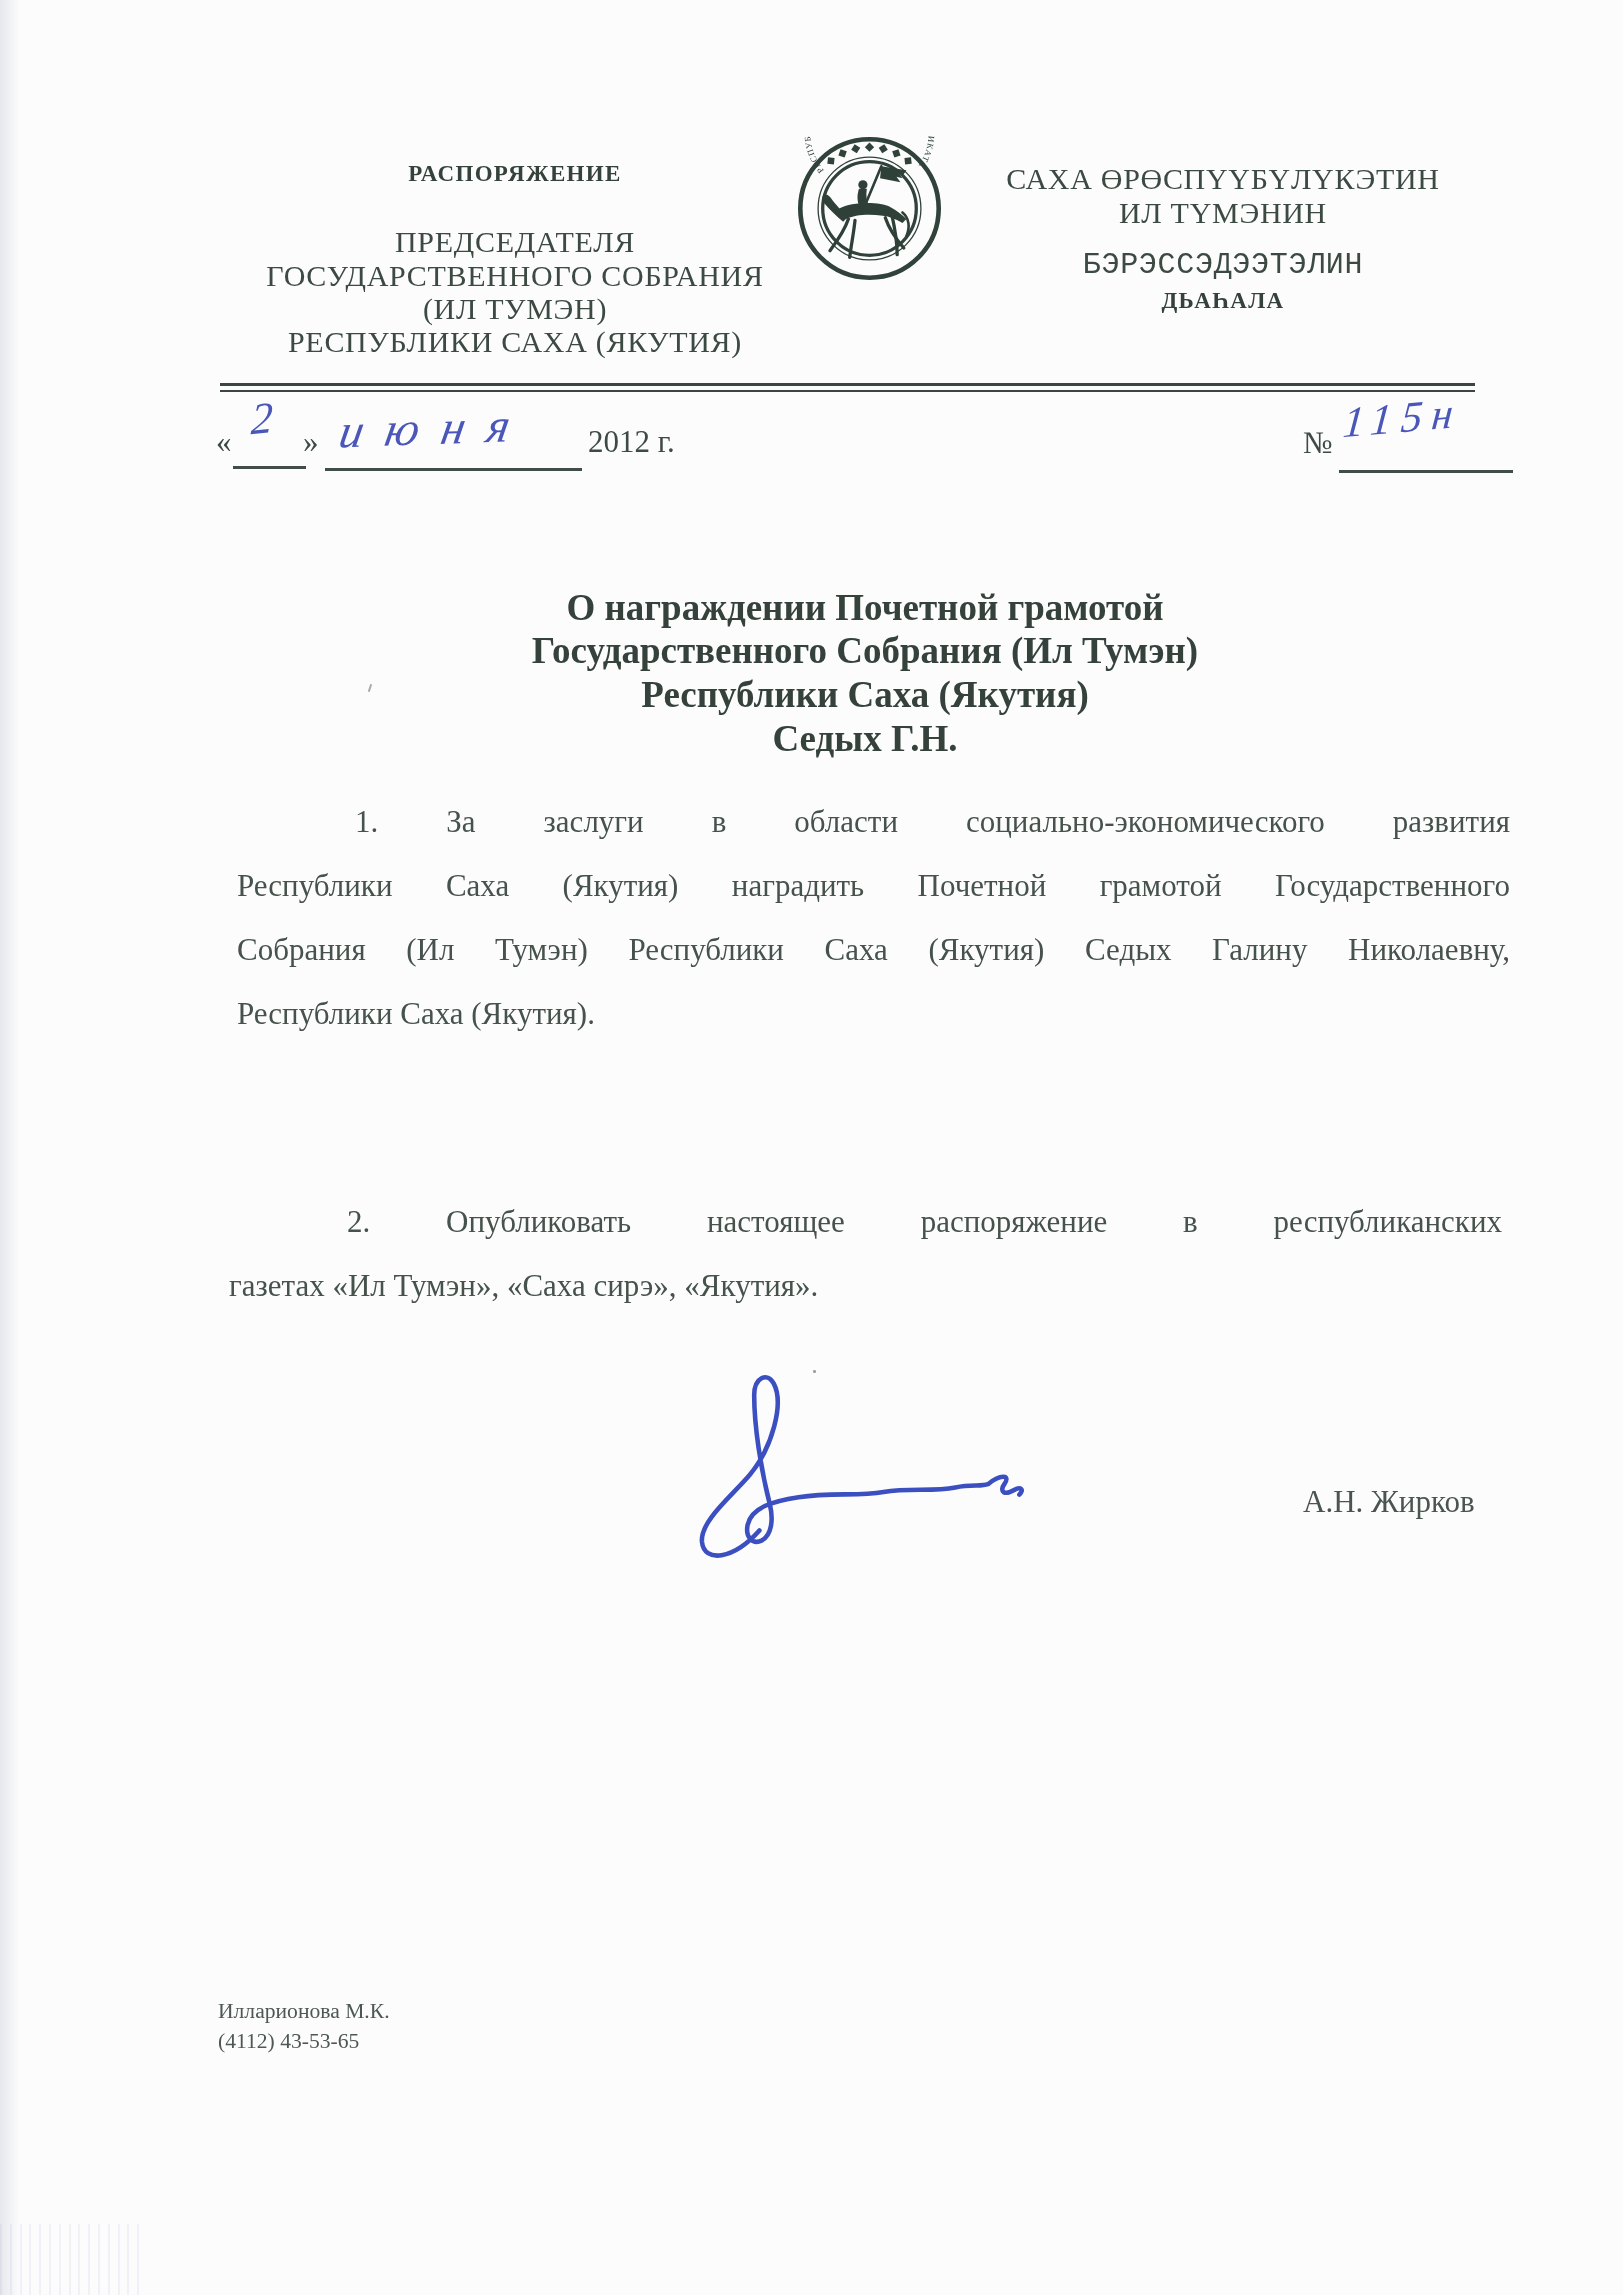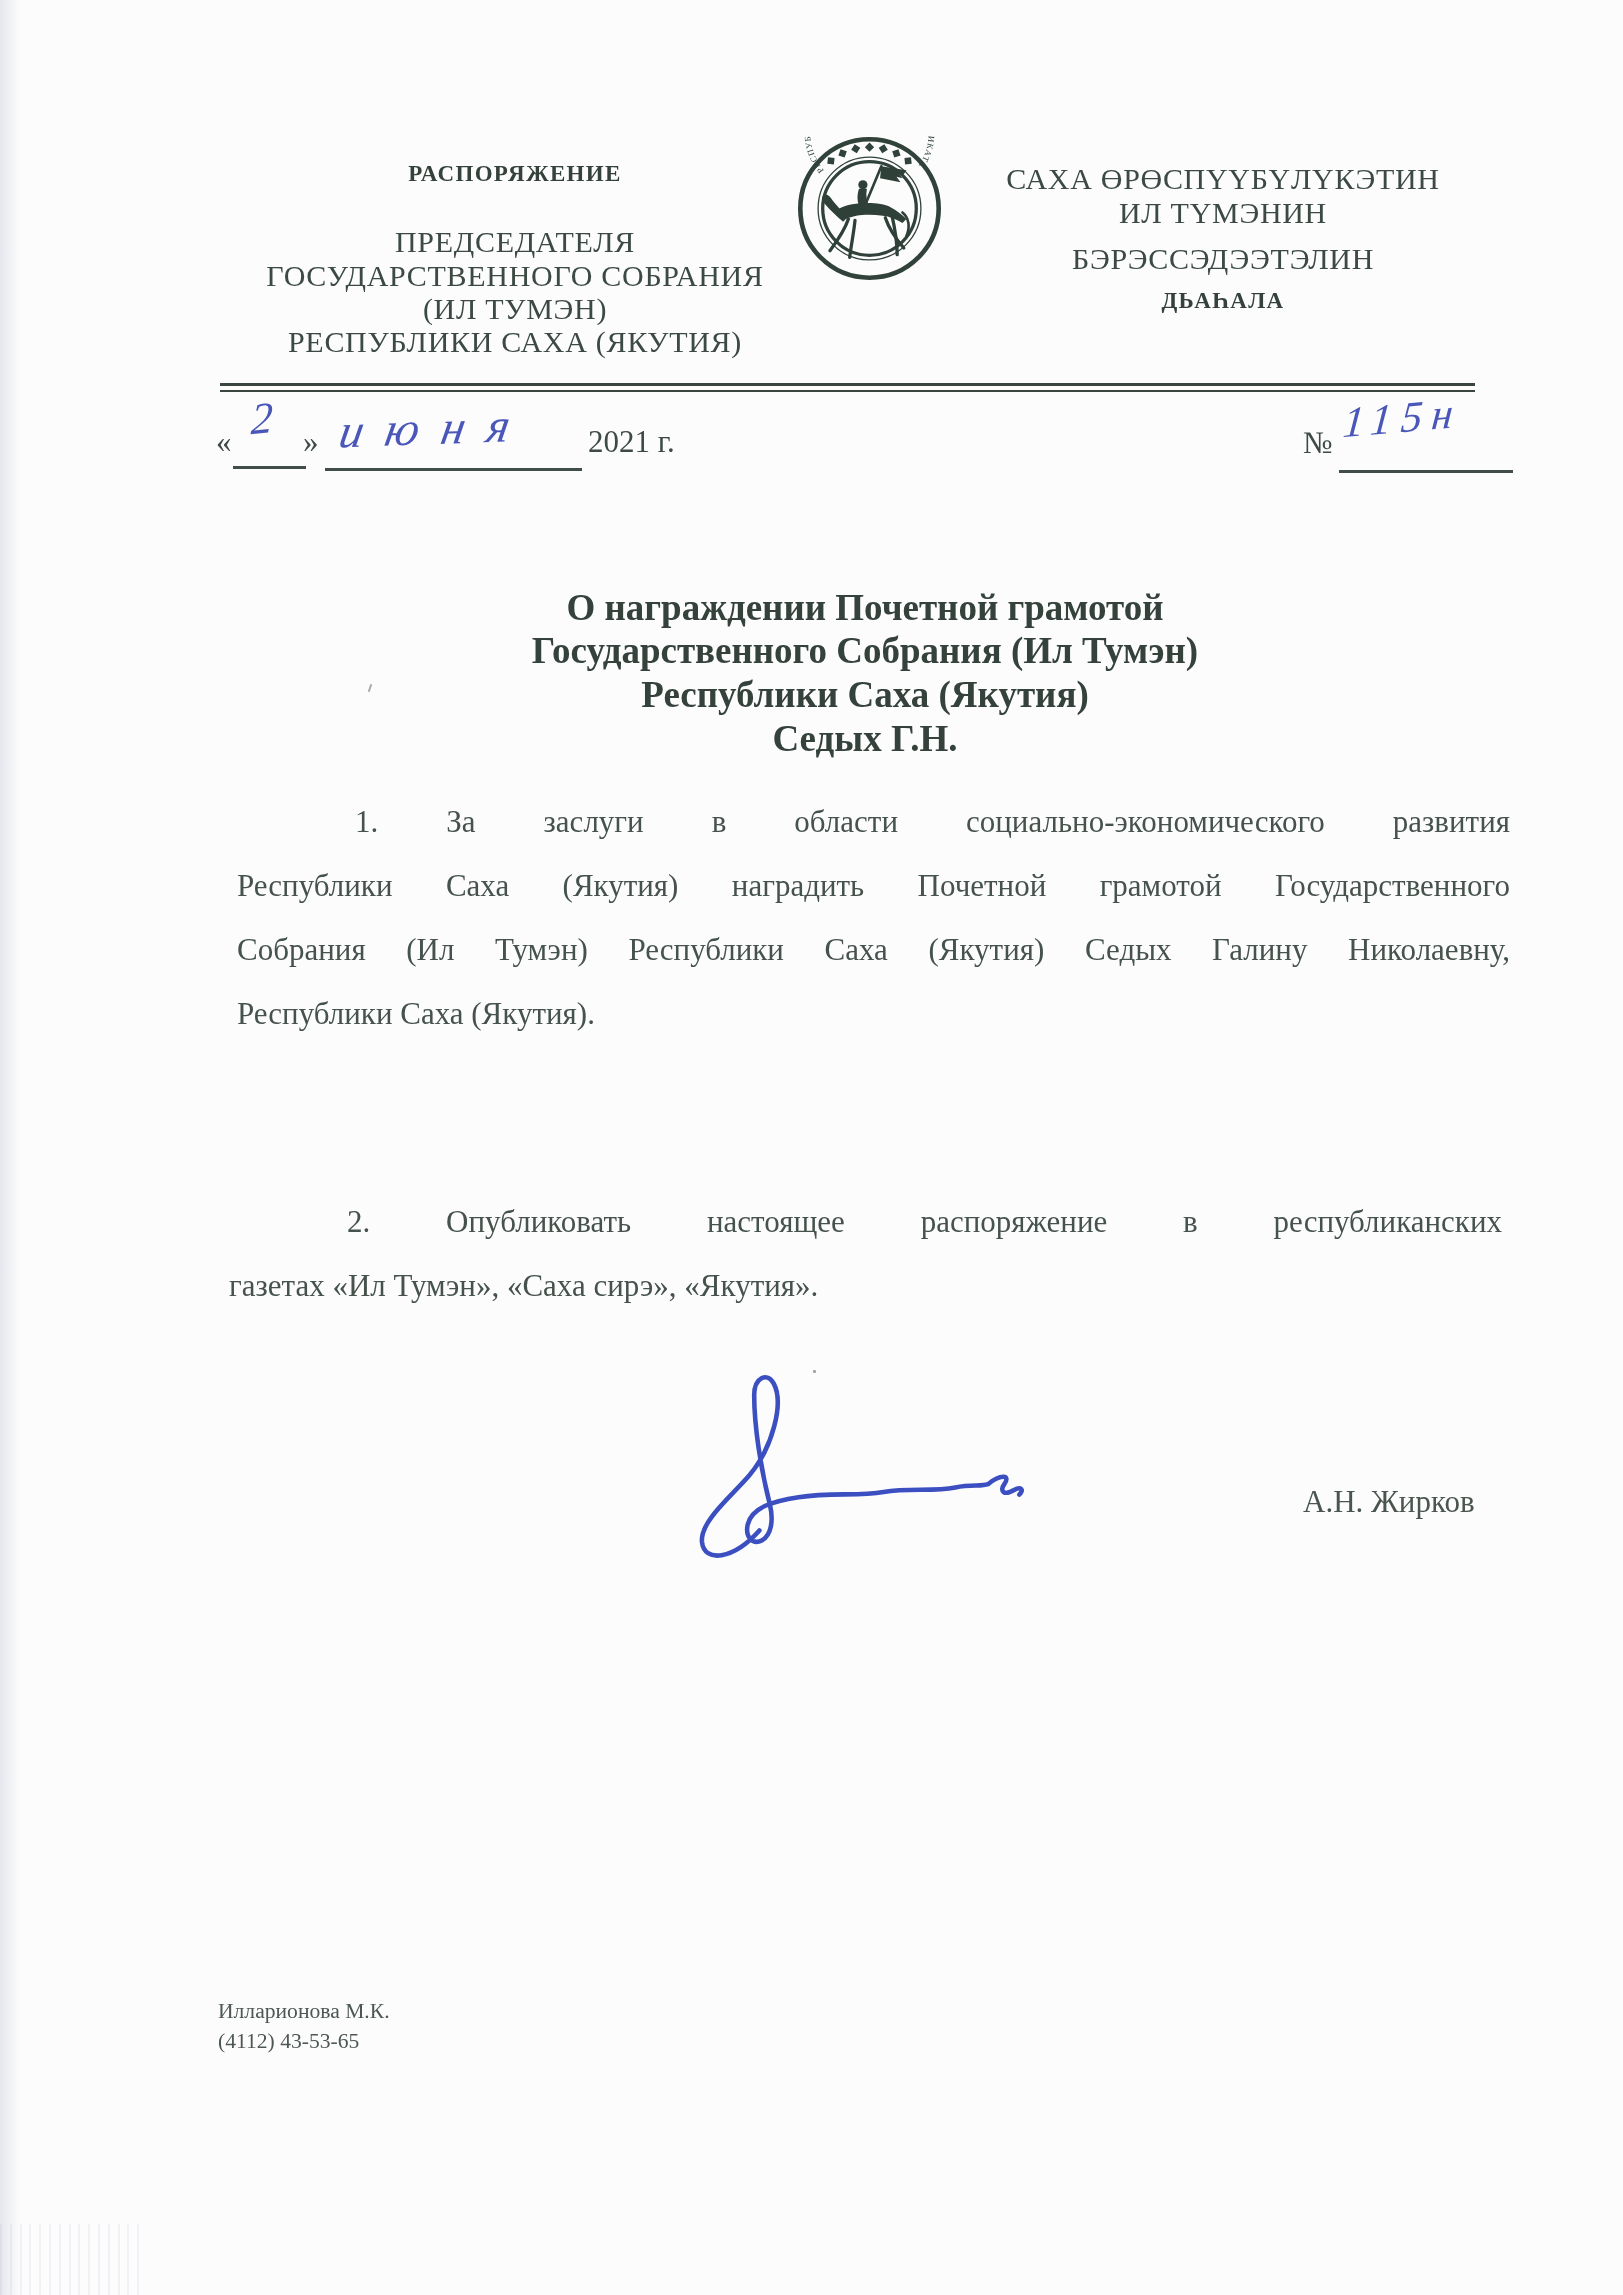--- a/index.html
+++ b/index.html
@@ -87,30 +87,30 @@
           <path d="M144,120 C148,138 152,158 152,180" stroke-width="5"></path>
           <path d="M160,116 C170,124 172,138 166,152" stroke-width="4"></path>
           <path d="M102,108 L128,46" stroke-width="4"></path>
         </g>
       </g>
     </svg>
   </div>
 
   <div class="abs ctr nw hdr" style="left:1223px;top:162px;">САХА ӨРӨСПҮҮБҮЛҮКЭТИН</div>
   <div class="abs ctr nw hdr" style="left:1223px;top:196px;">ИЛ ТҮМЭНИН</div>
-  <div class="abs ctr nw hdr" style="left:1223px;top:242px;">БЭРЭССЭДЭЭТЭЛИН</div>
+  <div class="abs ctr nw hdr" style="left:1223px;top:248px;font-family:Liberation Mono, monospace;">БЭРЭССЭДЭЭТЭЛИН</div>
   <div class="abs ctr nw hdr-title" style="left:1223px;top:288px;">ДЬАҺАЛА</div>
 
   <div class="abs rule" style="left:220px;top:383px;width:1255px;"></div>
 
   <div class="abs dl" style="left:216px;top:424px;">«</div>
   <div class="abs hand nw" style="left:251px;top:393px;font-size:44px;transform:rotate(-6deg) skewX(-8deg);">2</div>
   <div class="abs dl" style="left:303px;top:424px;">»</div>
   <div class="abs hand nw" style="left:340px;top:400px;font-size:48px;letter-spacing:22px;transform:rotate(-2deg) skewX(-12deg);">июня</div>
-  <div class="abs dl nw" style="left:588px;top:424px;">2021 г.</div>
+  <div class="abs dl nw" style="left:588px;top:424px;">2012 г.</div>
   <div class="abs uline" style="left:233px;top:466px;width:73px;"></div>
   <div class="abs uline" style="left:325px;top:468px;width:257px;"></div>
   <div class="abs dl" style="left:1303px;top:425px;">№</div>
   <div class="abs hand nw" style="left:1343px;top:393px;font-size:43px;letter-spacing:9.2px;transform:rotate(-5deg) skewX(-10deg);">115н</div>
   <div class="abs uline" style="left:1339px;top:470px;width:174px;"></div>
 
   <div class="abs ctr title-line" style="left:865px;top:586px;">О награждении Почетной грамотой</div>
   <div class="abs ctr title-line" style="left:865px;top:629px;">Государственного Собрания (Ил Тумэн)</div>
   <div class="abs ctr title-line" style="left:865px;top:673px;">Республики Саха (Якутия)</div>
   <div class="abs ctr title-line" style="left:865px;top:717px;">Седых Г.Н.</div>

